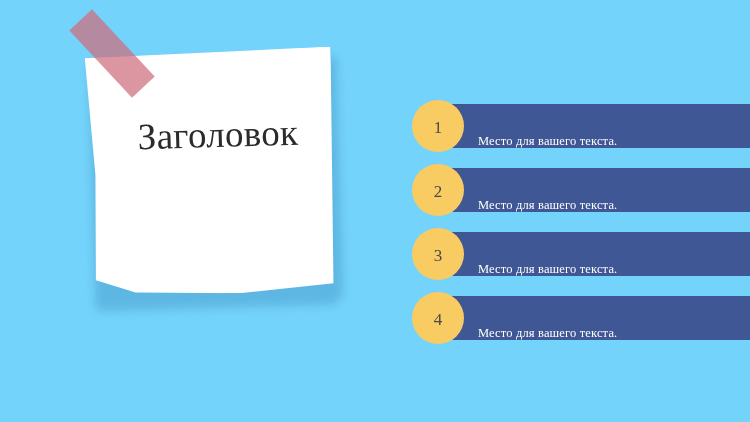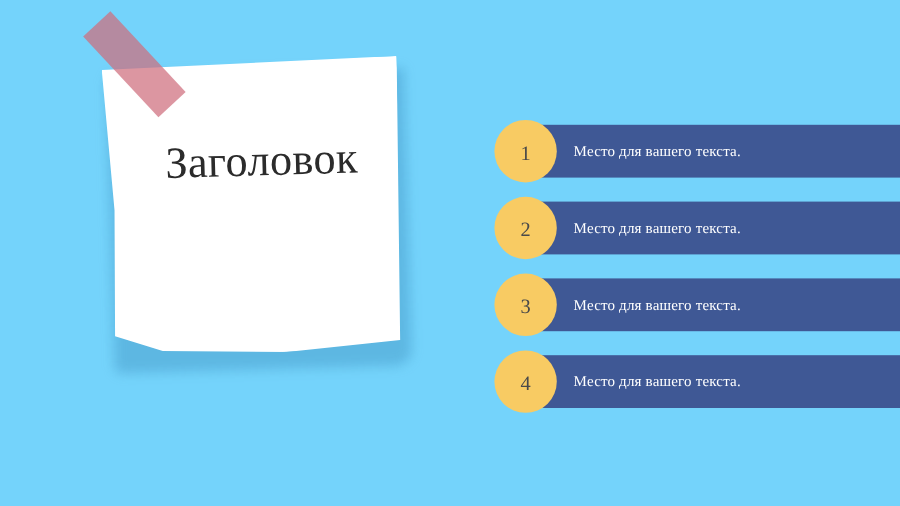--- a/index.html
+++ b/index.html
@@ -132,21 +132,21 @@
     font-family: "Liberation Serif", "DejaVu Serif", serif;
     font-size: 17px;
     color: #4a4a4a;
     line-height: 1;
     padding-top: 3px;
   }
 
   .item-text {
     position: absolute;
     left: 66px;
-    top: 0;
+    top: 15px;
     height: 44px;
     display: flex;
     align-items: center;
     font-family: "Liberation Serif", "DejaVu Serif", serif;
     font-size: 12.5px;
     color: #ffffff;
     letter-spacing: 0.15px;
     z-index: 3;
     white-space: nowrap;
   }

